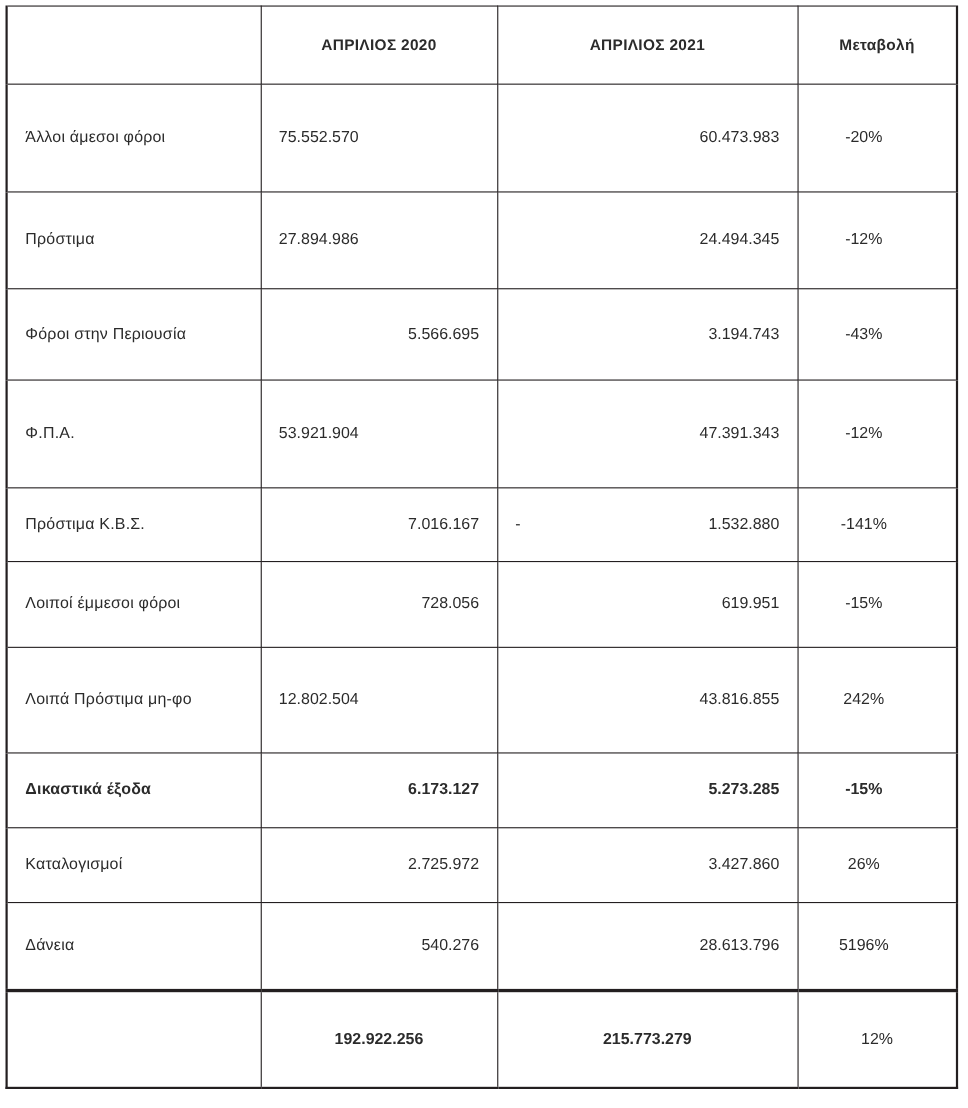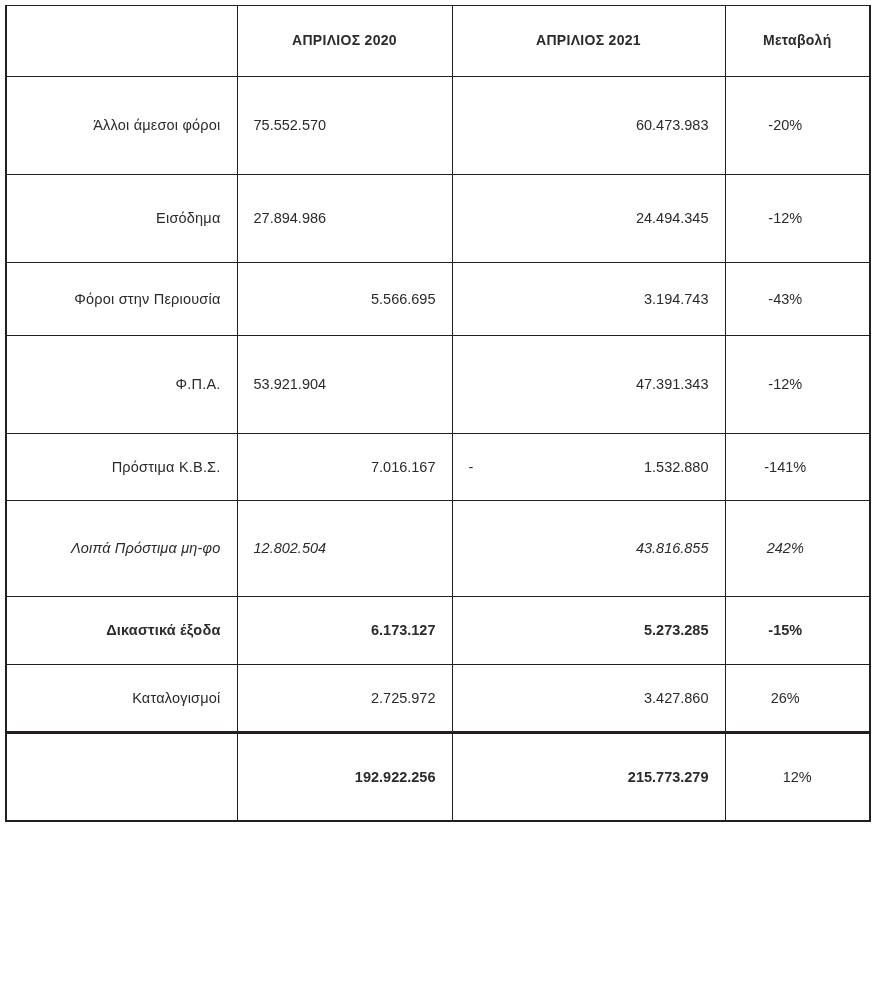--- a/index.html
+++ b/index.html
@@ -55,21 +55,21 @@
     font-weight: bold;
     letter-spacing: .3px;
     font-size: 14px;
   }
   tr.head-row th.blank-head { border-left-width: 2px; }
   tr.head-row th.change-head { border-right-width: 2px; }
 
   
   tbody tr td { height: 80px; }
   tbody tr td.label-cell {
-    text-align: right;
+    text-align: left;
     border-left-width: 2px;
     letter-spacing: .2px;
   }
   tbody tr td.num-cell { white-space: nowrap; }
   tbody tr td.num-left  { text-align: left; margin-left: 29px; }
   tbody tr td.num-right { text-align: right; }
   tbody tr td.change-cell {
     text-align: center;
     border-right-width: 2px;
     padding-right: 40px;
@@ -84,38 +84,38 @@
     align-items: center;
     justify-content: space-between;
     width: 100%;
     white-space: nowrap;
   }
   td.signed-cell .sign-mark { text-align: left; }
 
   
   tr.r-0 td { height: 98px; }
   tr.r-1 td { height: 88px; }
-  tr.r-2 td { height: 73px; }
+  tr.r-2 td { height: 83px; }
   tr.r-3 td { height: 98px; }
   tr.r-4 td { height: 67px; }
   tr.r-5 td { height: 78px; }
-  tr.r-6 td { height: 96px; font-style: italic; }
+  tr.r-6 td { height: 96px; }
   tr.r-7 td { height: 68px; font-weight: bold; }
   tr.r-8 td { height: 68px; }
   tr.r-9 td { height: 80px; }
 
   
   tr.total-row td {
     height: 88px;
     font-weight: bold;
     border-top: 3px solid #231f20;
     border-bottom-width: 2px;
   }
   tr.total-row td.total-label { border-left-width: 2px; }
-  tr.total-row td.total-num { text-align: right; white-space: nowrap; }
+  tr.total-row td.total-num { text-align: center; white-space: nowrap; }
   tr.total-row td.total-change {
     text-align: center;
     border-right-width: 2px;
     font-weight: normal;
   }
 
   .label-text { display: block; }
 </style>
 </head>
 <body>
@@ -143,21 +143,21 @@
         <tr class="r-0">
           <td class="label-cell">
             <span class="label-text">Άλλοι άμεσοι φόροι</span>
           </td>
           <td class="num-cell num-left">75.552.570</td>
           <td class="num-cell num-right">60.473.983</td>
           <td class="change-cell">-20%</td>
         </tr>
         <tr class="r-1">
           <td class="label-cell">
-            <span class="label-text">Εισόδημα</span>
+            <span class="label-text">Πρόστιμα</span>
           </td>
           <td class="num-cell num-left">27.894.986</td>
           <td class="num-cell num-right">24.494.345</td>
           <td class="change-cell">-12%</td>
         </tr>
         <tr class="r-2">
           <td class="label-cell">
             <span class="label-text">Φόροι στην Περιουσία</span>
           </td>
           <td class="num-cell num-right">5.566.695</td>
@@ -178,20 +178,28 @@
           </td>
           <td class="num-cell num-right">7.016.167</td>
           <td class="num-cell signed-cell">
             <span class="signed-inner">
               <span class="sign-mark">-</span>
               <span>1.532.880</span>
             </span>
           </td>
           <td class="change-cell">-141%</td>
         </tr>
+        <tr class="r-5">
+          <td class="label-cell">
+            <span class="label-text">Λοιποί έμμεσοι φόροι</span>
+          </td>
+          <td class="num-cell num-right">728.056</td>
+          <td class="num-cell num-right">619.951</td>
+          <td class="change-cell">-15%</td>
+        </tr>
         <tr class="r-6">
           <td class="label-cell">
             <span class="label-text">Λοιπά Πρόστιμα μη-φο</span>
           </td>
           <td class="num-cell num-left">12.802.504</td>
           <td class="num-cell num-right">43.816.855</td>
           <td class="change-cell">242%</td>
         </tr>
         <tr class="r-7">
           <td class="label-cell">
@@ -201,20 +209,28 @@
           <td class="num-cell num-right">5.273.285</td>
           <td class="change-cell">-15%</td>
         </tr>
         <tr class="r-8">
           <td class="label-cell">
             <span class="label-text">Καταλογισμοί</span>
           </td>
           <td class="num-cell num-right">2.725.972</td>
           <td class="num-cell num-right">3.427.860</td>
           <td class="change-cell">26%</td>
+        </tr>
+        <tr class="r-9">
+          <td class="label-cell">
+            <span class="label-text">Δάνεια</span>
+          </td>
+          <td class="num-cell num-right">540.276</td>
+          <td class="num-cell num-right">28.613.796</td>
+          <td class="change-cell">5196%</td>
         </tr>
       </tbody>
 
     <tfoot>
       <tr class="total-row">
         <td class="total-label"></td>
         <td class="total-num">192.922.256</td>
         <td class="total-num">215.773.279</td>
         <td class="total-change">12%</td>
       </tr>

